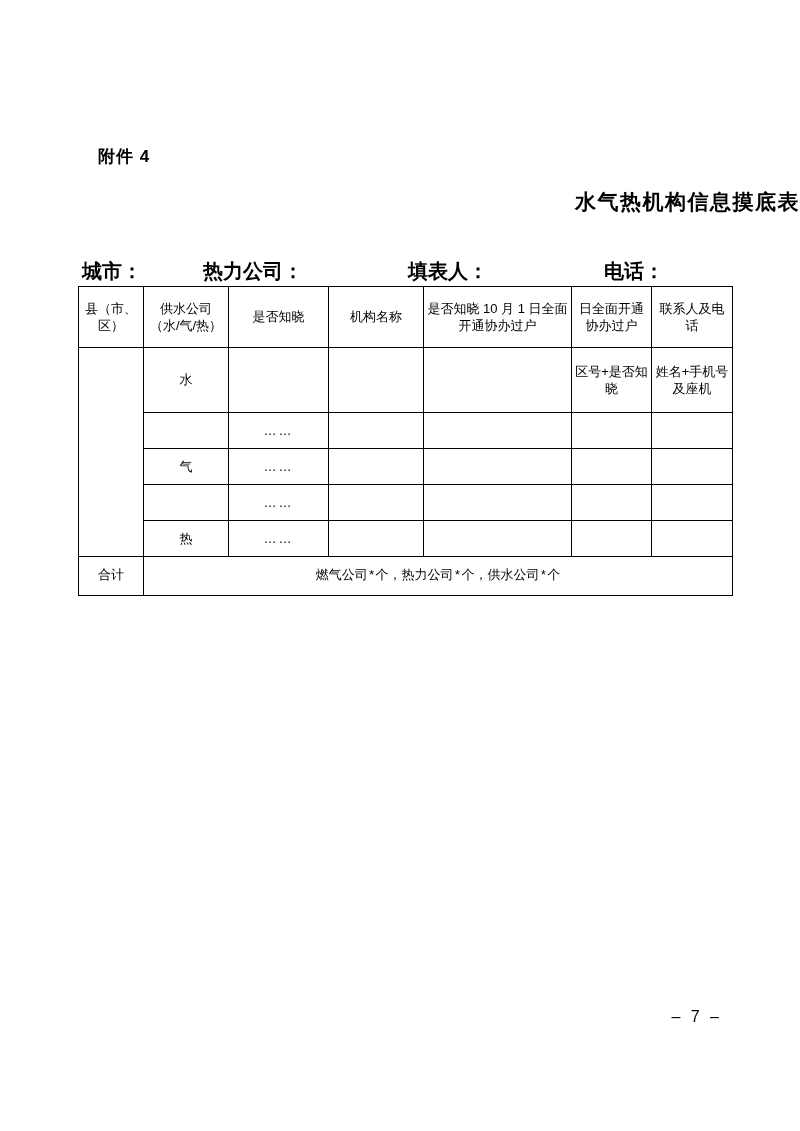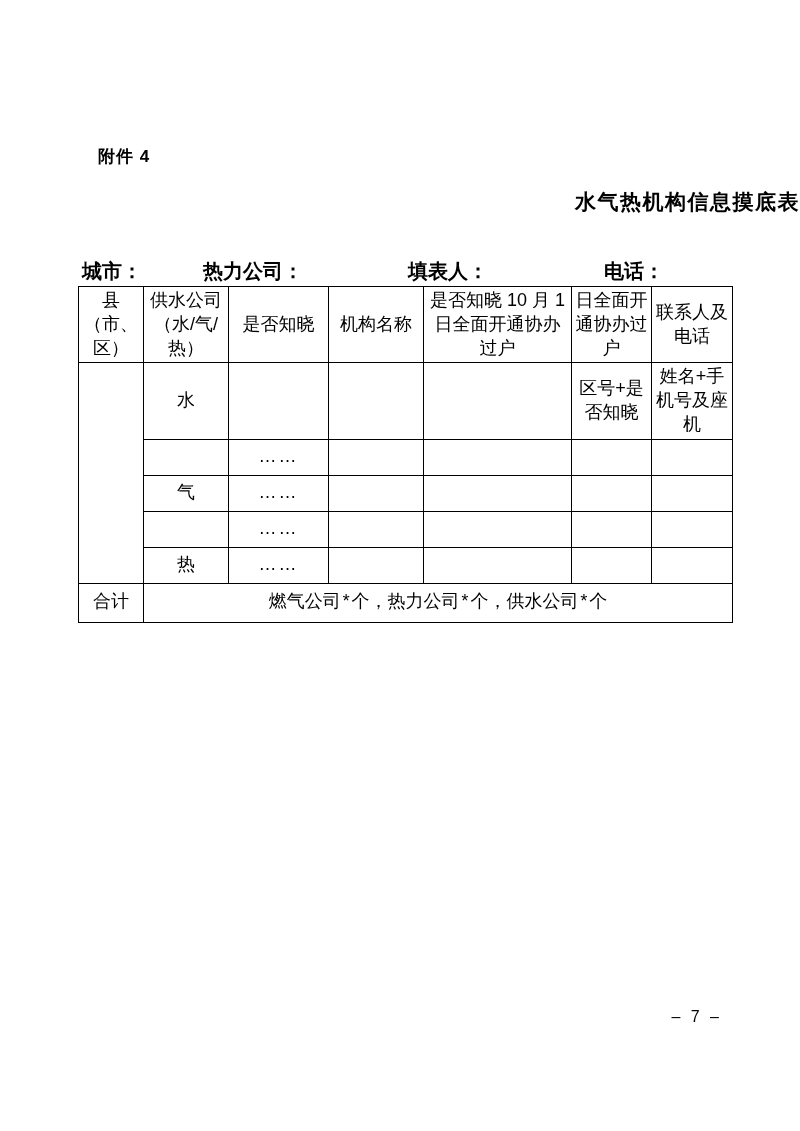--- a/index.html
+++ b/index.html
@@ -59,21 +59,21 @@
   .meta-person { left: 330px; text-align: right; }
   .meta-phone  { left: 506px; margin-left: 20px; }
 
   table.form-table {
     position: absolute;
     left: 78px;
     top: 286px;
     width: 654px;
     border-collapse: collapse;
     table-layout: fixed;
-    font-size: 18px;
+    font-size: 13px;
     font-family: "Liberation Sans", sans-serif;
     border-radius: 9px;
   }
   table.form-table td,
   table.form-table th {
     border: 1px solid #000000;
     text-align: center;
     vertical-align: middle;
     padding: 2px 3px;
     font-weight: normal;

